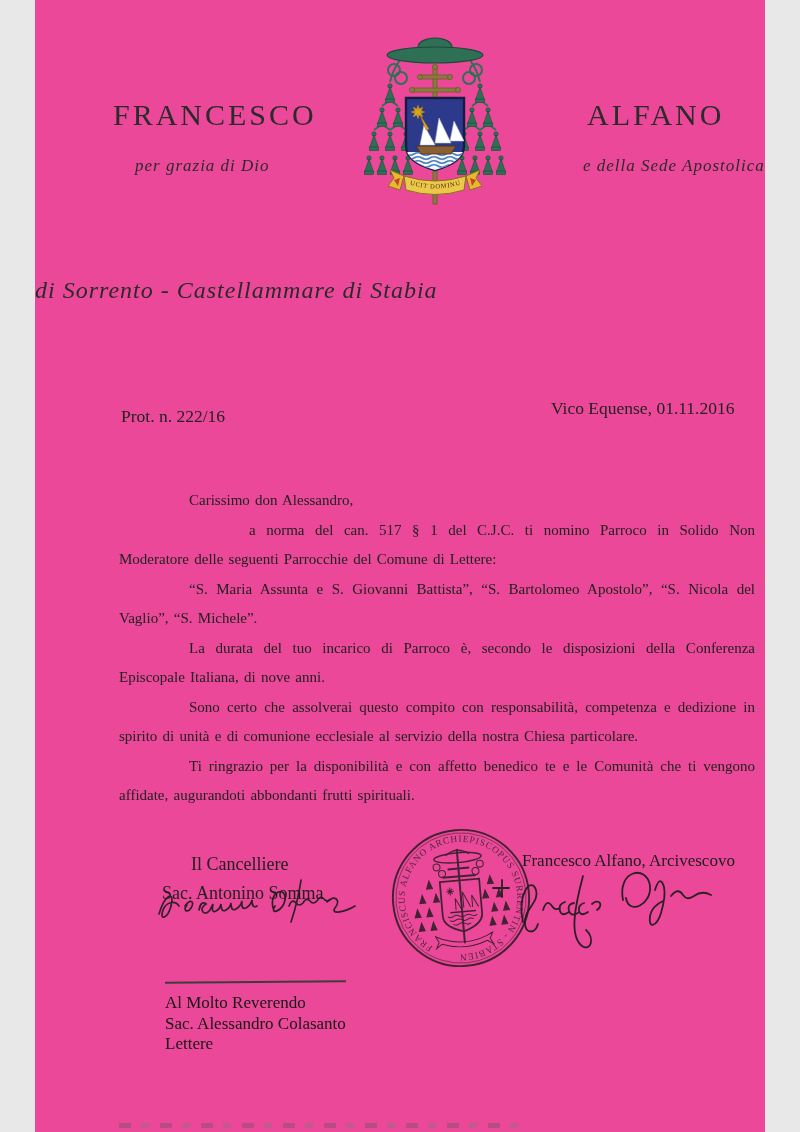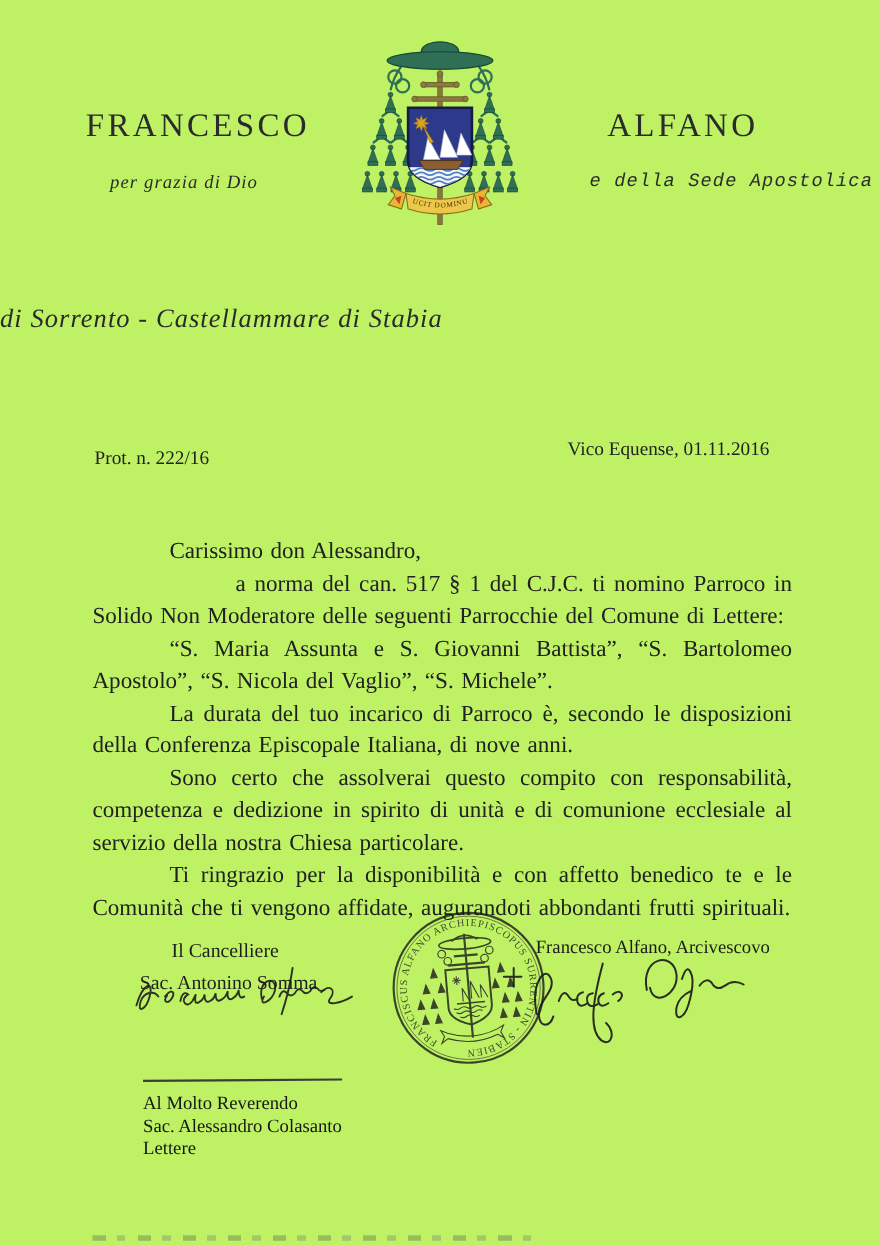--- a/index.html
+++ b/index.html
@@ -1,47 +1,47 @@
 <!DOCTYPE html>
 <html><head>
 <meta charset="utf-8">
 <style>
   html,body{margin:0;padding:0;background:#e8e8e8;}
   .page{
-    position:relative;width:800px;height:1132px;margin:0 auto;
-    background:#bef264;overflow:hidden;
-    font-family:"Liberation Serif","DejaVu Serif",serif;color:#1f1f1f;
+    position:relative;width:684px;height:1132px;margin:0 auto;
+    background:#ec4899;overflow:hidden;
+    font-family:"Liberation Serif","DejaVu Serif",serif;color:#1f1f1f;padding-left:46px;
   }
   .abs{position:absolute;}
   .big-name{font-size:30px;letter-spacing:3px;color:#2b2b2b;}
   .sub-motto{font-size:17px;font-style:italic;color:#2b2b2b;letter-spacing:1px;}
   .role-title{font-size:18px;letter-spacing:3px;color:#2b2b2b;width:800px;text-align:center;}
   .see-title{font-size:24px;font-style:italic;color:#2a2a2a;width:800px;text-align:left;letter-spacing:1px;}
   .ref-line{font-size:17.5px;color:#222;text-align:center;}
-  .letter-body{left:84px;top:486px;width:636px;font-size:21px;line-height:29.5px;
+  .letter-body{left:84px;top:486px;width:636px;font-size:15px;line-height:29.5px;
     text-align:justify;word-spacing:1.5px;color:#212121;}
   .letter-body p{margin:0;}
   .indent-sm{text-indent:70px;}
   .indent-lg{text-indent:130px;}
   .sig-caption{font-size:18px;color:#1e1e1e;}
   .recipient{font-size:17px;line-height:20.5px;color:#161616;}
   .divider{left:130px;top:981px;width:181px;height:2px;background:#3d3d3d;transform:rotate(-0.4deg);}
   .artifact{left:84px;top:1123px;width:402px;height:5px;opacity:.35;
     background:repeating-linear-gradient(90deg,#555 0 12px,transparent 12px 22px,#777 22px 30px,transparent 30px 41px);}
   svg{display:block;}
 </style>
 </head>
 <body>
 
 <div class="page">
 
   <div class="abs big-name" style="left:78px;top:98px;">FRANCESCO</div>
   <div class="abs big-name" style="left:552px;top:98px;text-align:right;">ALFANO</div>
   <div class="abs sub-motto" style="left:100px;top:156px;">per grazia di Dio</div>
-  <div class="abs sub-motto" style="left:536px;top:156px;font-family:Liberation Mono, monospace;">e della Sede Apostolica</div>
+  <div class="abs sub-motto" style="left:548px;top:156px;">e della Sede Apostolica</div>
 
   <svg class="abs" style="left:325px;top:28px;" width="150" height="180" viewBox="0 0 150 180">
     <defs>
       <g id="tsl">
         <circle cx="0" cy="2" r="2.2" fill="#2f6f55" stroke="#1d4a38" stroke-width="0.6"></circle>
         <path d="M0,3 L-4.5,16 L4.5,16 Z" fill="#2f6f55" stroke="#1d4a38" stroke-width="0.6"></path>
         <rect x="-4.5" y="15" width="9" height="3.5" fill="#2f6f55" stroke="#1d4a38" stroke-width="0.6"></rect>
       </g>
       <clipPath id="shieldClip">
         <path d="M46,70 L104,70 L104,118 Q104,134 75,142 Q46,134 46,118 Z"></path>

